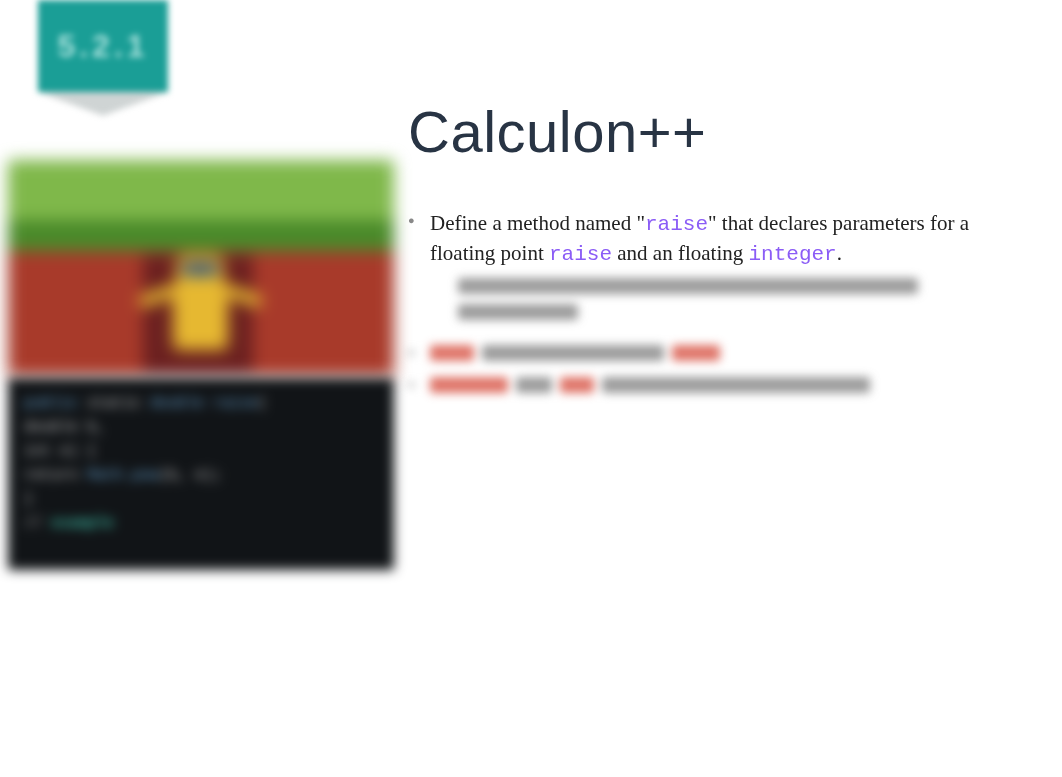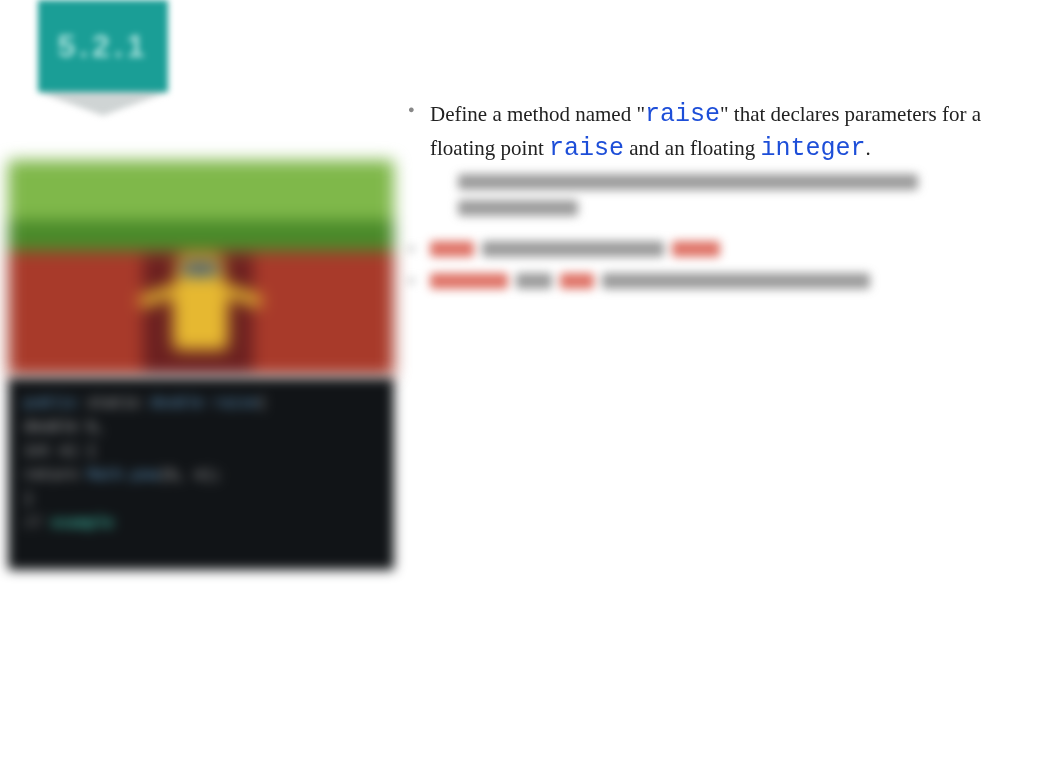--- a/index.html
+++ b/index.html
@@ -165,22 +165,22 @@
       content: "●";
       position: absolute;
       left: -22px;
       top: 4px;
       color: #888;
       font-size: 11px;
     }
 
     .code {
       font-family: "Courier New", Courier, monospace;
-      color: #1d4ed8;
-      font-size: 25px;
+      color: #8b5cf6;
+      font-size: 21px;
     }
 
     
     .sub-blur {
       margin-top: 8px;
       margin-left: 28px;
       filter: blur(5px);
     }
     .sub-blur .line {
       height: 20px;
@@ -246,20 +246,21 @@
   <div>
     <span class="plain">  return </span><span class="kw-blue">Math.pow</span><span class="plain">(b, e);</span>
   </div>
   <div class="plain">}</div>
   <div>
     <span class="plain">// </span><span class="kw-teal">example</span>
   </div>
 </div>
 
 <div class="content">
+  <h1 class="title">Calculon++</h1>
 
   <ul class="bullets">
     <li>
       <span>Define a method named "</span><span class="code">raise</span><span>" that declares parameters for a floating point </span><span class="code">raise</span><span> and an floating </span><span class="code">integer</span><span>.</span>
 
       <div class="sub-blur">
         <div class="line">
           <div class="blob gray" style="width:460px;"></div>
         </div>
         <div class="line">

